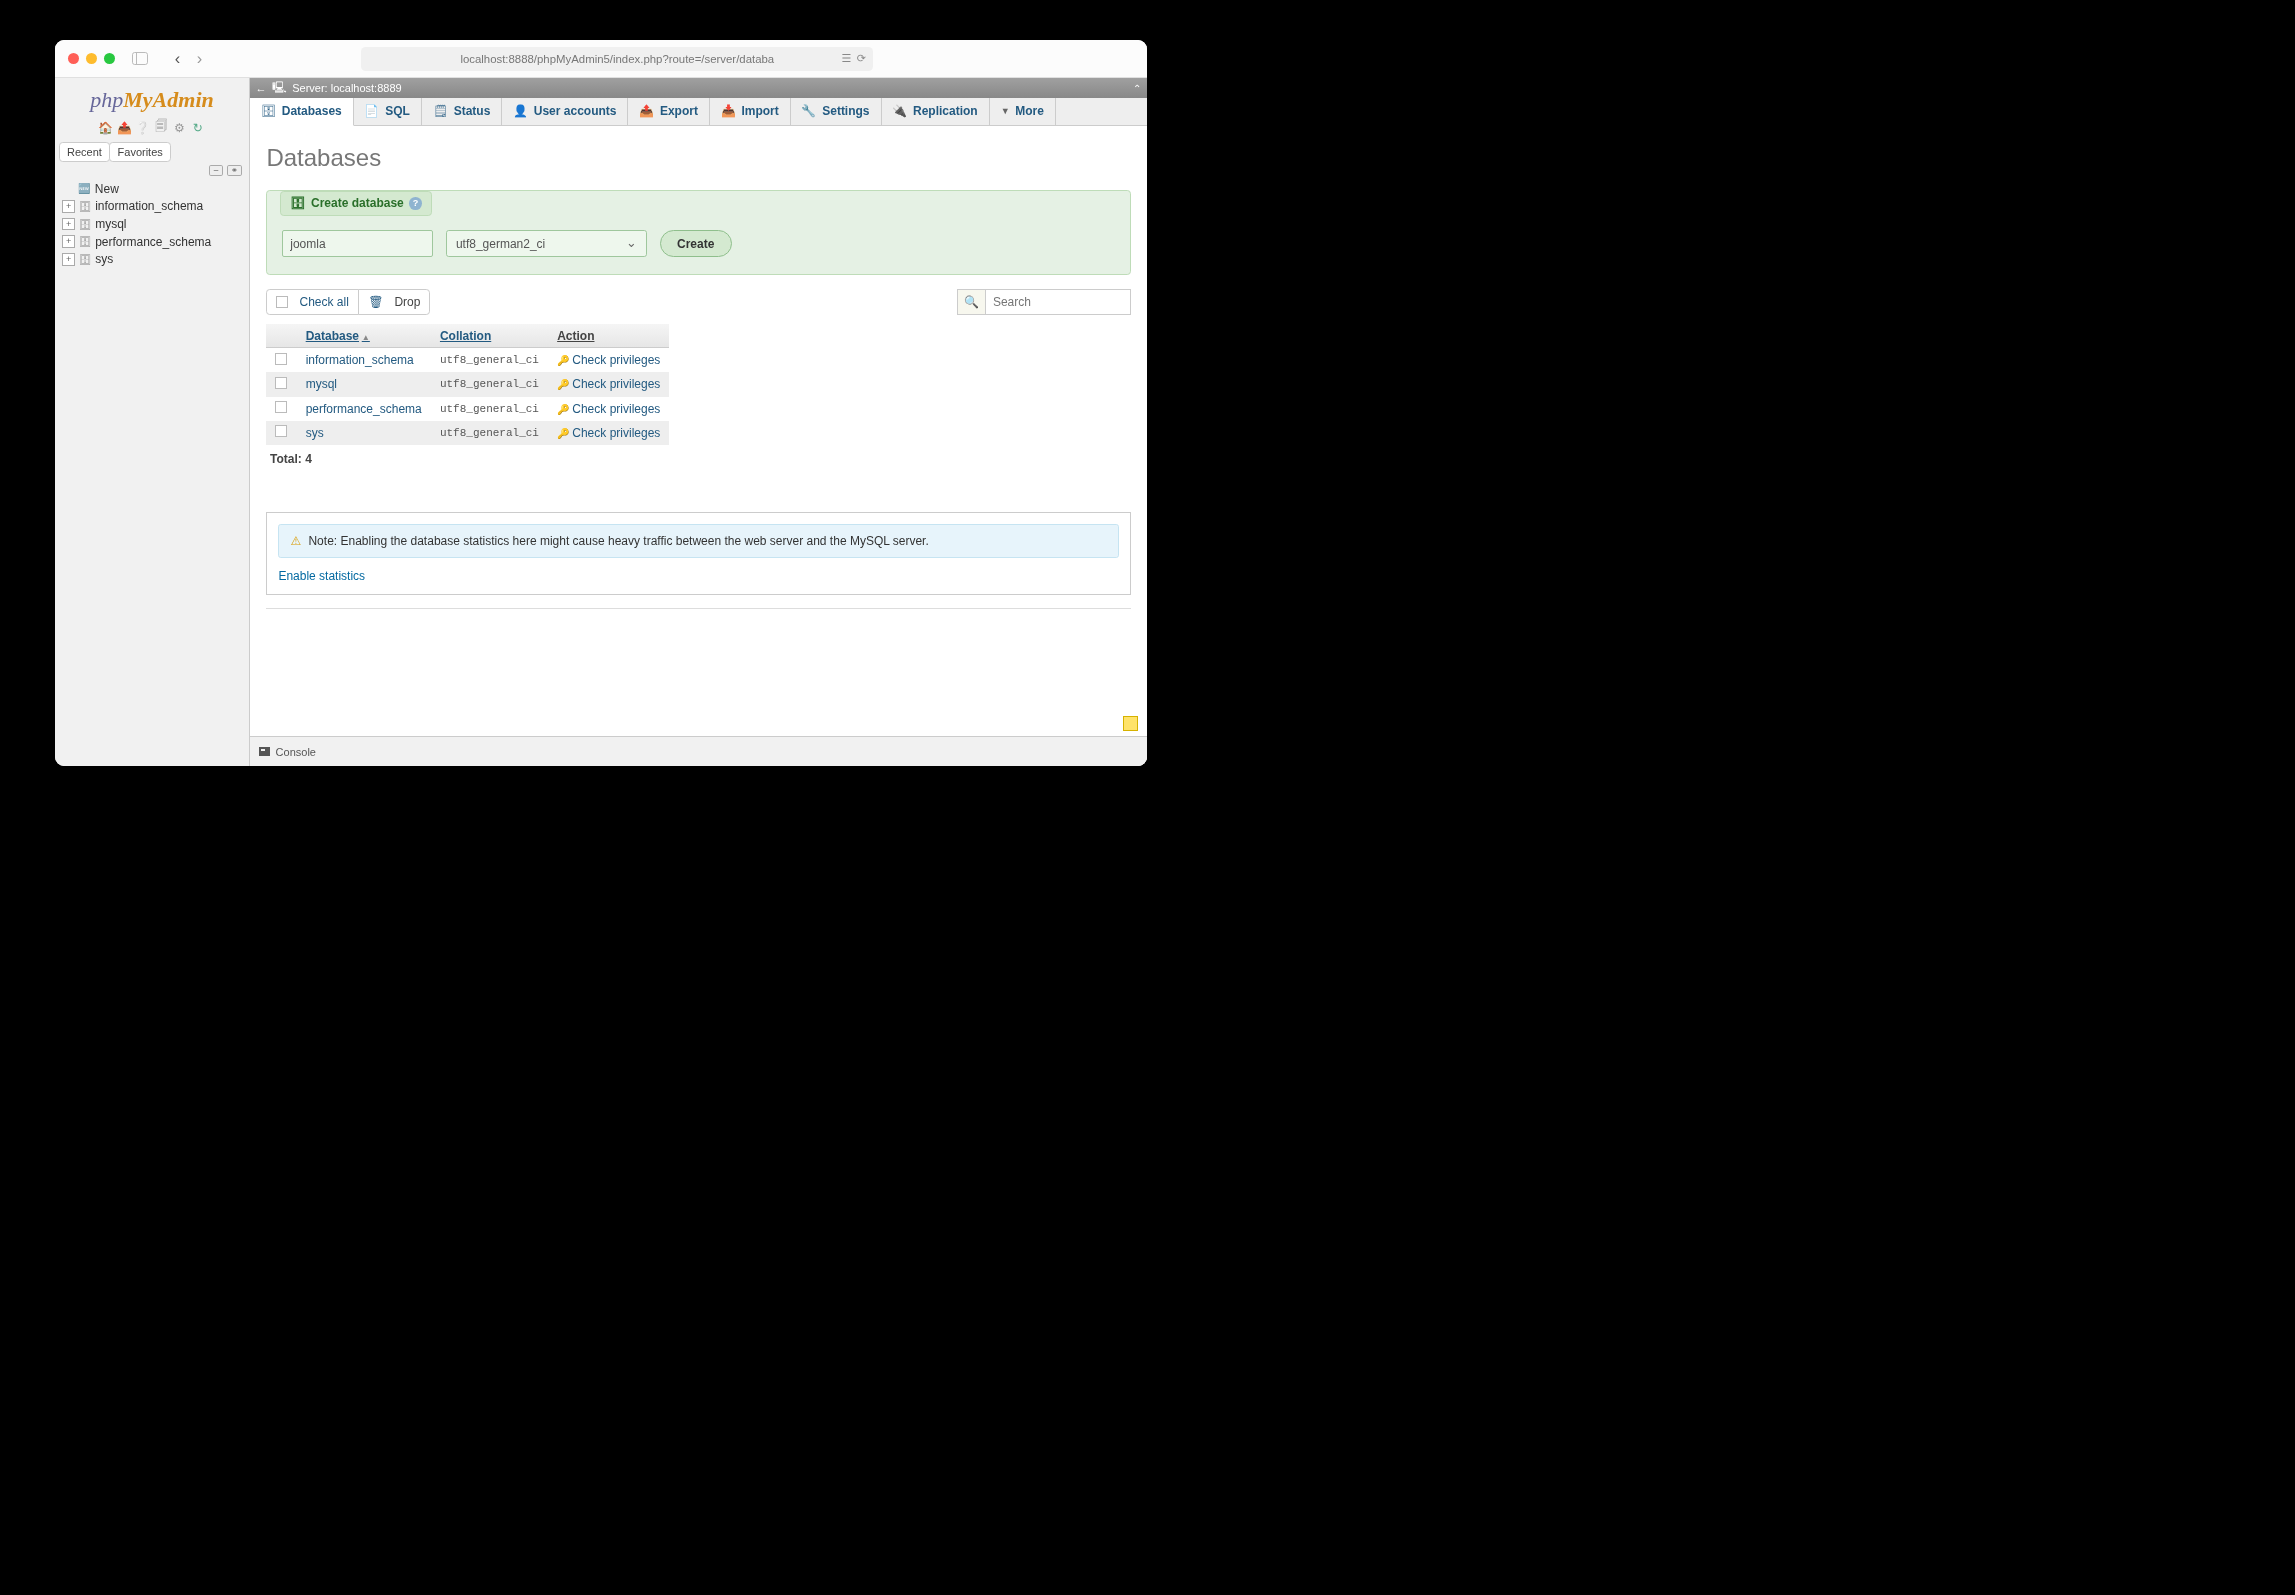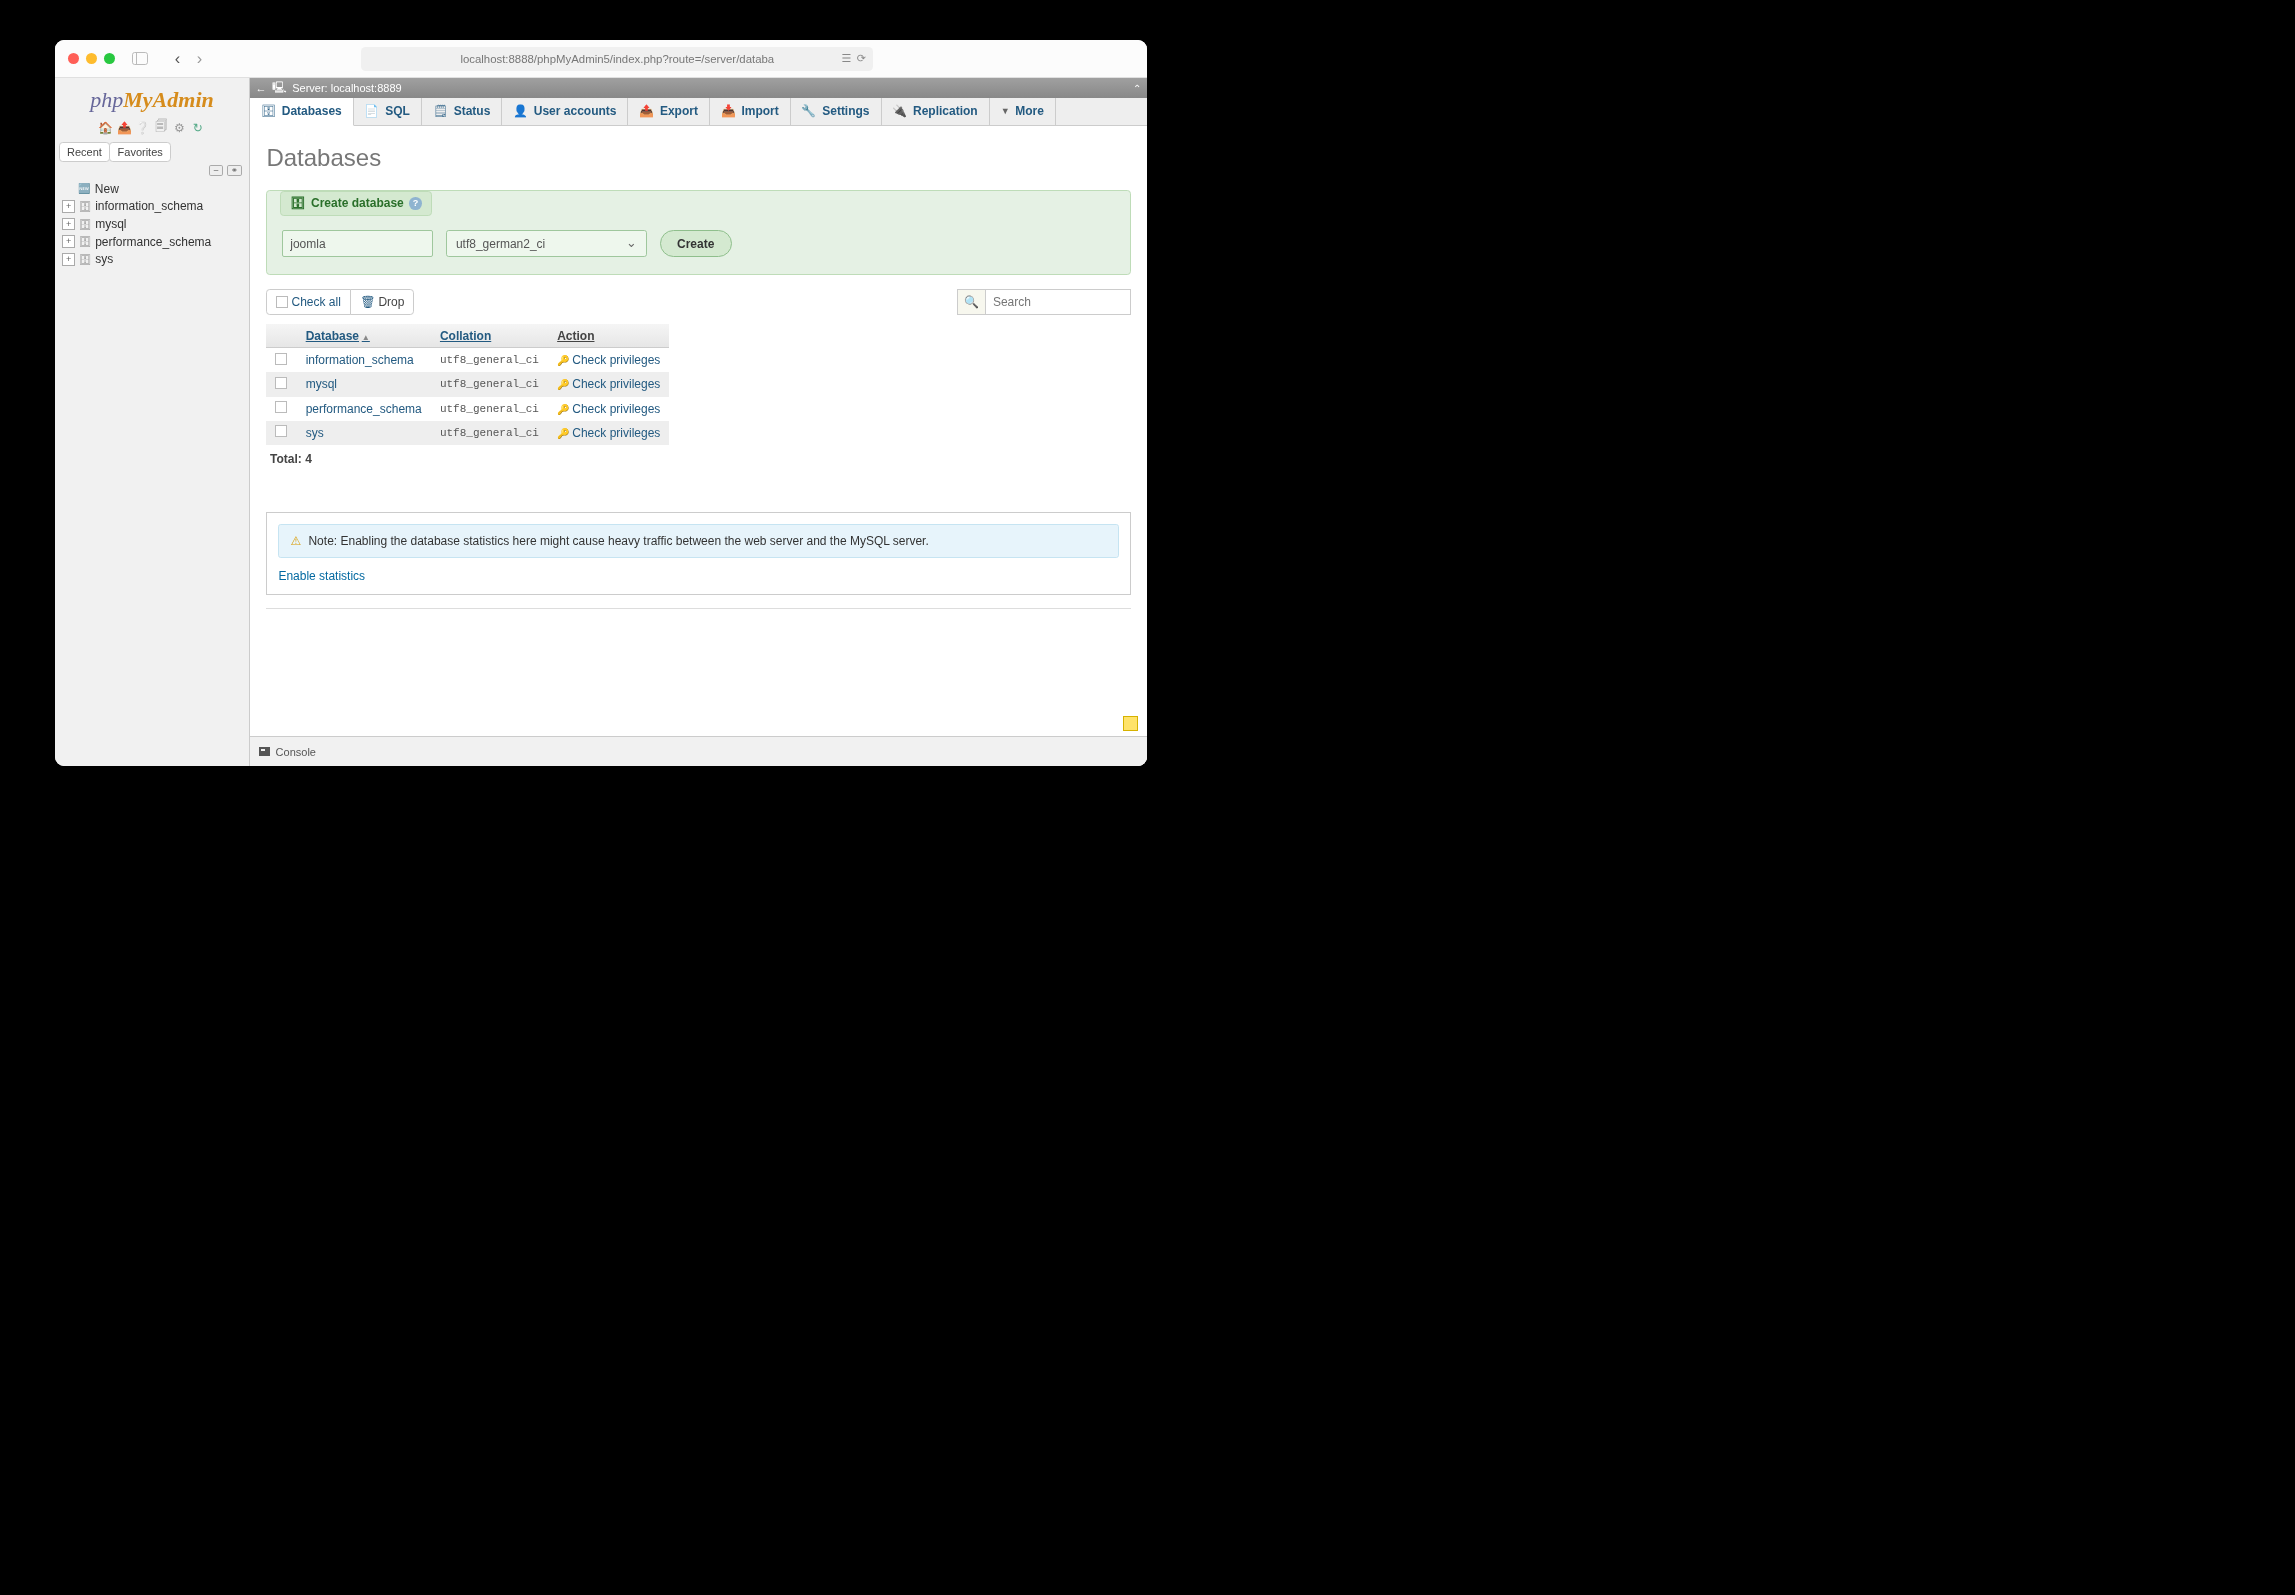--- a/index.html
+++ b/index.html
@@ -45,21 +45,21 @@
 .page { padding: 12.8px 16.4px 0; }
 h2.pgtitle { font-size: 24px; font-weight: 500; color:#777; margin: 5.5px 0 18.3px; }
 .createbox { border:0.9px solid #bedcb8; background:#e5f1e4; border-radius:3.7px; padding: 25.6px 14.6px 16.4px; position:relative; margin-bottom: 14.6px; }
 .createbox .legend { position:absolute; top:-0.9px; left:12.8px; background:#d4e9d0; border:0.9px solid #bedcb8; border-radius:3.7px; padding: 4.6px 9.1px; font-weight:700; color:#2a6f2a; display:flex; align-items:center; gap:5.5px; font-size:12px; }
 .createrow { display:flex; gap:12.8px; align-items:center; margin-top: 12.8px; }
 .tinput { height:27.4px; border:0.9px solid #9fc79d; background:#eef7ed; border-radius:2px; padding:0 7.3px; font-size:12px; color:#555; width:151px; }
 .tselect { height:27.4px; border:0.9px solid #9fc79d; background:#eef7ed; border-radius:2.7px; padding:0 25.6px 0 9.1px; font-size:12px; color:#555; width:201px; position:relative; display:flex; align-items:center; cursor:pointer; }
 .tselect::after { content:"⌄"; position:absolute; right:9.1px; color:#666; font-size:12.8px; top:3.7px; }
 .btn { height:27.4px; padding: 0 16.4px; border:0.9px solid #8fbf8c; border-radius:13.7px; background:#d4e9d0; font-weight:700; color:#333; cursor:pointer; font-size:12px; }
 .toolbar { display:flex; align-items:center; gap:0; margin-bottom: 9.1px; }
-.toolbtn { display:flex; align-items:center; gap:3px; border:0.9px solid #ccc; border-radius:3.7px; padding:4.6px 9.1px; background:#fff; font-size:12px; color:#235a81; cursor:pointer; }
+.toolbtn { display:flex; align-items:center; gap:11px; border:0.9px solid #ccc; border-radius:3.7px; padding:4.6px 9.1px; background:#fff; font-size:12px; color:#235a81; cursor:pointer; }
 .toolbtn + .toolbtn { margin-left:-0.9px; border-top-left-radius:0; border-bottom-left-radius:0; }
 .toolbtn:first-child { border-top-right-radius:0; border-bottom-right-radius:0; }
 .searchwrap { margin-left:auto; display:flex; align-items:center; }
 .searchicn { width:27.4px; height:25.6px; border:0.9px solid #ccc; border-right:none; background:#f7f7ee; display:flex; align-items:center; justify-content:center; color:#888; }
 .searchin { height:25.6px; width:146px; border:0.9px solid #ccc; padding:0 7.3px; font-size:12px; }
 table.dbt { border-collapse:collapse; font-size:12px; }
 table.dbt th { background: linear-gradient(#f5f5f5,#e6e6e6); text-align:left; padding:4.6px 9.1px; font-weight:700; border-bottom:0.9px solid #ccc;text-decoration:underline; }
 table.dbt th.link { color:#235a81; cursor:pointer; }
 table.dbt td { padding:4.6px 9.1px; }
 table.dbt tr.odd td { background:#fff; }

